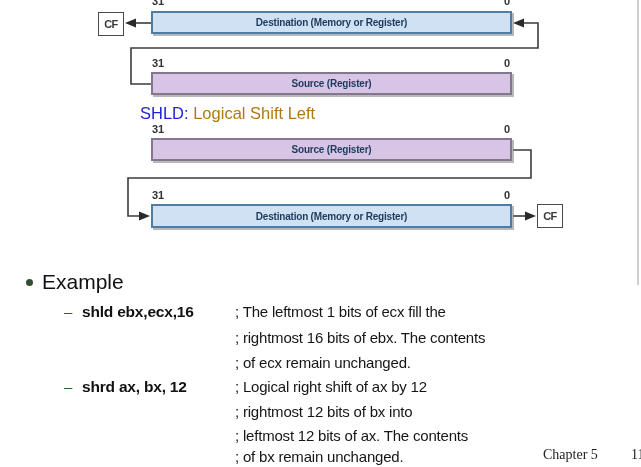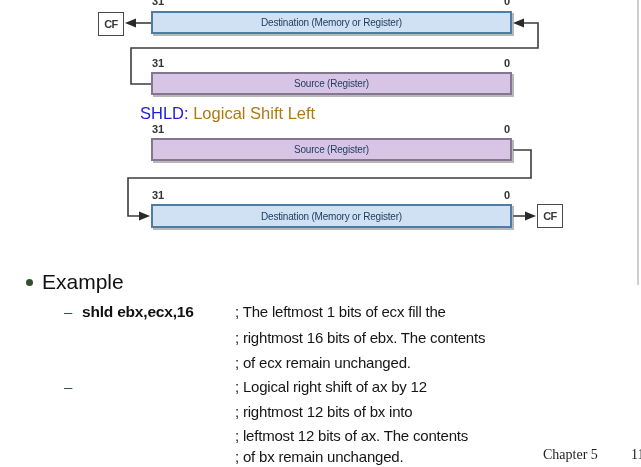--- a/index.html
+++ b/index.html
@@ -9,20 +9,21 @@
     margin:0 auto;
   }
   .slide *{box-sizing:border-box;}
   .wires{position:absolute;left:0;top:0;}
   
   .box{
     position:absolute;width:361px;height:23px;
     display:flex;align-items:center;justify-content:center;
     font-size:10px;letter-spacing:-0.2px;color:#1d3a5e;
     box-shadow:2px 2px 0 rgba(125,125,125,.55);
+    font-weight:bold;
   }
   .box.blue{background:#cfe1f3;border:2px solid #4e7ca3;}
   .box.purple{background:#d8c5e5;border:2px solid #82778f;}
   .cfbox{
     position:absolute;width:26px;height:24px;background:#fff;
     border:1.6px solid #4a4a4a;display:flex;align-items:center;justify-content:center;
     font-size:11px;font-weight:600;color:#3a3a3a;letter-spacing:-0.5px;
   }
   .bitlabel{
     position:absolute;font-size:11px;font-weight:bold;color:#333;
@@ -104,20 +105,21 @@
   <div class="bullet-dot" style="left:26px;top:279px"></div>
   <div class="ex-title" style="left:42px;top:270px">Example</div>
 
   <div class="dash" style="left:64px;top:303px">–</div>
   <div class="code" style="left:82px;top:303px">shld ebx,ecx,16</div>
   <div class="cmt" style="left:235px;top:303px">; The leftmost 1 bits of ecx fill the</div>
   <div class="cmt" style="left:235px;top:329px">; rightmost 16 bits of ebx. The contents</div>
   <div class="cmt" style="left:235px;top:354px">; of ecx remain unchanged.</div>
 
   <div class="dash" style="left:64px;top:378px">–</div>
+  <div class="code" style="left:82px;top:378px">shrd ax, bx, 12</div>
   <div class="cmt" style="left:235px;top:378px">; Logical right shift of ax by 12</div>
   <div class="cmt" style="left:235px;top:403px">; rightmost 12 bits of bx into</div>
   <div class="cmt" style="left:235px;top:427px">; leftmost 12 bits of ax. The contents</div>
   <div class="cmt" style="left:235px;top:448px">; of bx remain unchanged.</div>
 
   <div class="chapter" style="left:523px;top:447px">Chapter 5</div>
   <div class="pagenum" style="left:611px;top:447px">110</div>
 
   <div class="edge-line" style="left:637px;top:0;height:285px"></div>
 </div>

